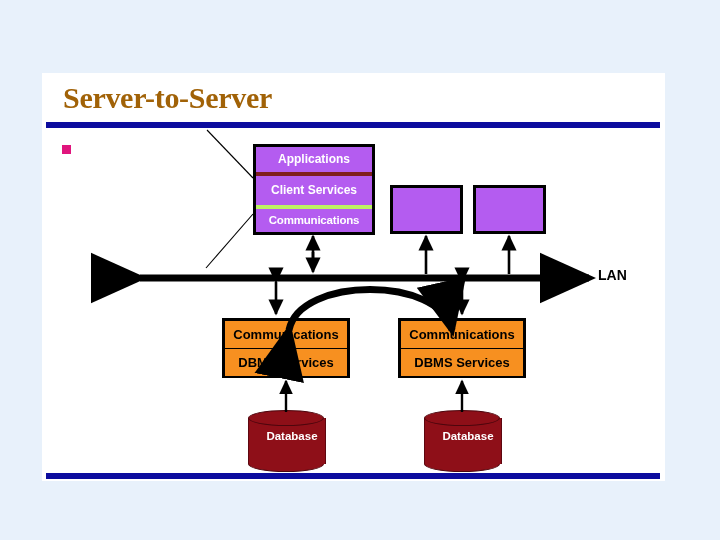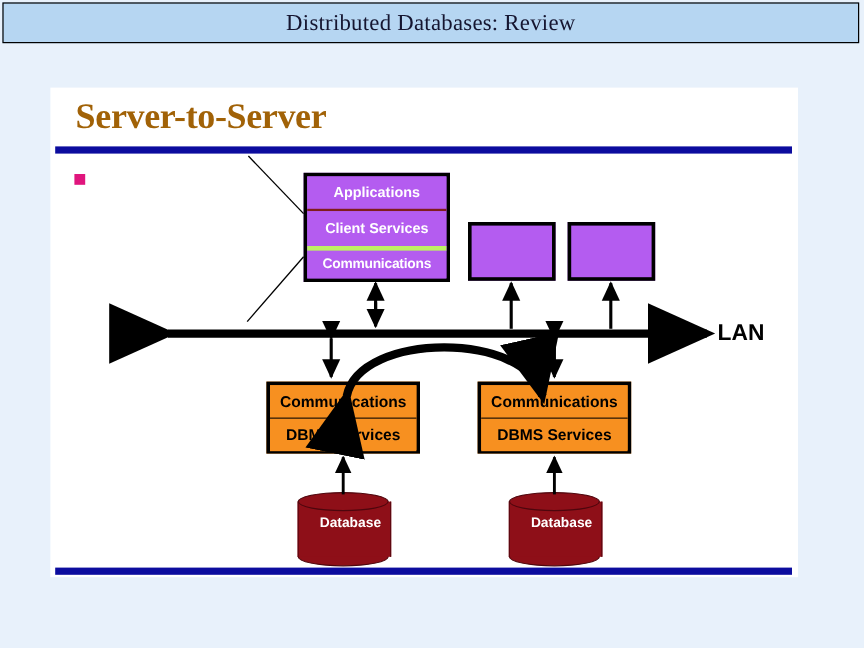--- a/index.html
+++ b/index.html
@@ -56,21 +56,21 @@
     position:absolute;left:253px;top:144px;width:122px;height:91px;
     border:3px solid #000;box-sizing:border-box;background:#b45cf0;
   }
   .client-seg{
     position:relative;box-sizing:border-box;
     display:flex;align-items:center;justify-content:center;text-align:center;
     color:#ffffff;font-family:"Liberation Sans",sans-serif;
     font-weight:bold;font-size:12px;line-height:13px;
     background:#b45cf0;
   }
-  .seg-app{height:29px;border-bottom:2px solid #7f1d1d;}
+  .seg-app{height:29px;border-bottom:4px solid #7f1d1d;}
   .seg-cli{height:33px;border-bottom:4px solid #bef264;font-size:12px;}
   .seg-com{height:23px;font-size:11.5px;letter-spacing:-.2px;}
 
   
   .purple-box{
     position:absolute;width:73px;height:49px;
     background:#b45cf0;border:3px solid #000;box-sizing:border-box;
   }
   #purple-a{left:390px;top:185px;}
   #purple-b{left:473px;top:185px;}
@@ -111,39 +111,36 @@
   .cyl-label{
     position:absolute;left:0;top:20px;width:88px;text-align:center;
     color:#fff;font-family:"Liberation Sans",sans-serif;
     font-weight:bold;font-size:11.5px;z-index:4;
   }
 
   
   .lan-label{
     position:absolute;left:598px;top:267px;
     color:#000;font-family:"Liberation Sans",sans-serif;
-    font-weight:bold;font-size:19px;
+    font-weight:bold;font-size:14px;
   }
 
   .svg-layer{position:absolute;left:0;top:0;width:720px;height:540px;pointer-events:none;}
 
   
   .footer{position:absolute;left:0;top:494px;width:720px;height:22px;}
   .f-date{position:absolute;left:62px;top:0;font-size:13.5px;color:#1a1a1a;}
   .f-author{position:absolute;left:318px;top:0;font-size:13.5px;color:#1a1a1a;}
   .f-page{position:absolute;left:646px;top:0;font-size:13.5px;color:#1a1a1a;}
 </style>
 </head>
 <body>
 
 <div id="slide">
 
-  <div class="title-bar">
-    <div class="title-text">Distributed Databases: Review</div>
-  </div>
 
   <div class="panel">
 
     <div class="fig-heading">Server-to-Server</div>
     <div class="rule-top"></div>
     <div class="rule-bottom"></div>
 
     <div class="bullets">
       <div class="bullet-row">
         <span class="bullet-sq"></span>

